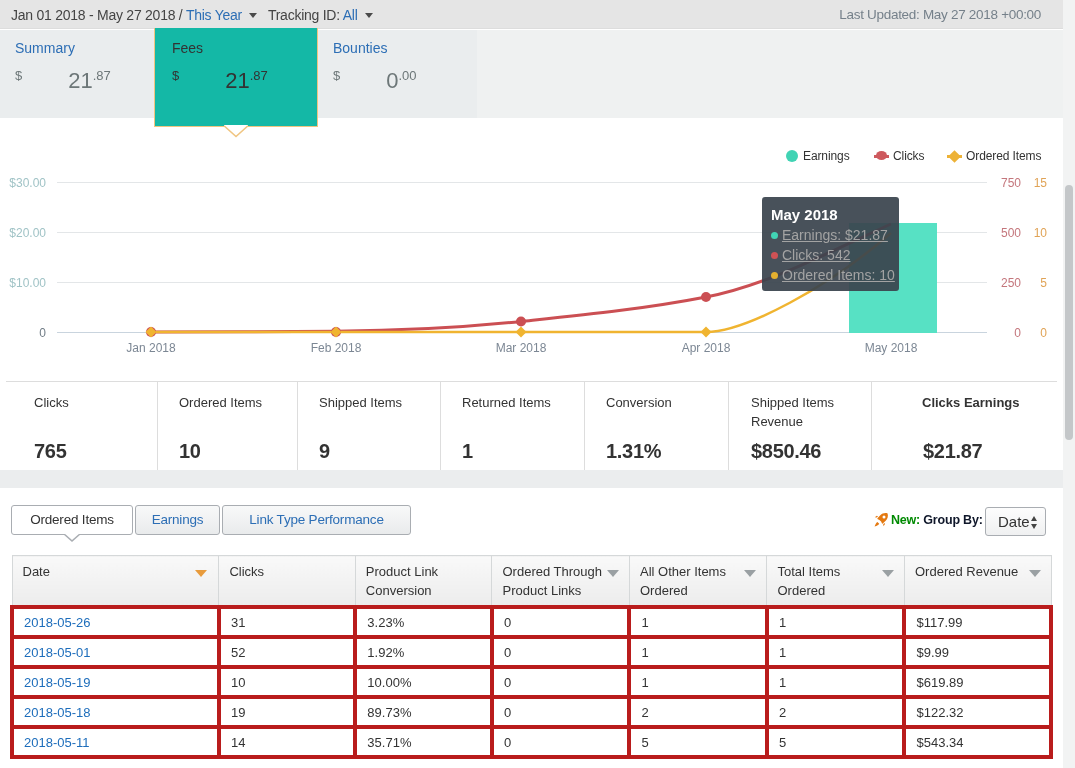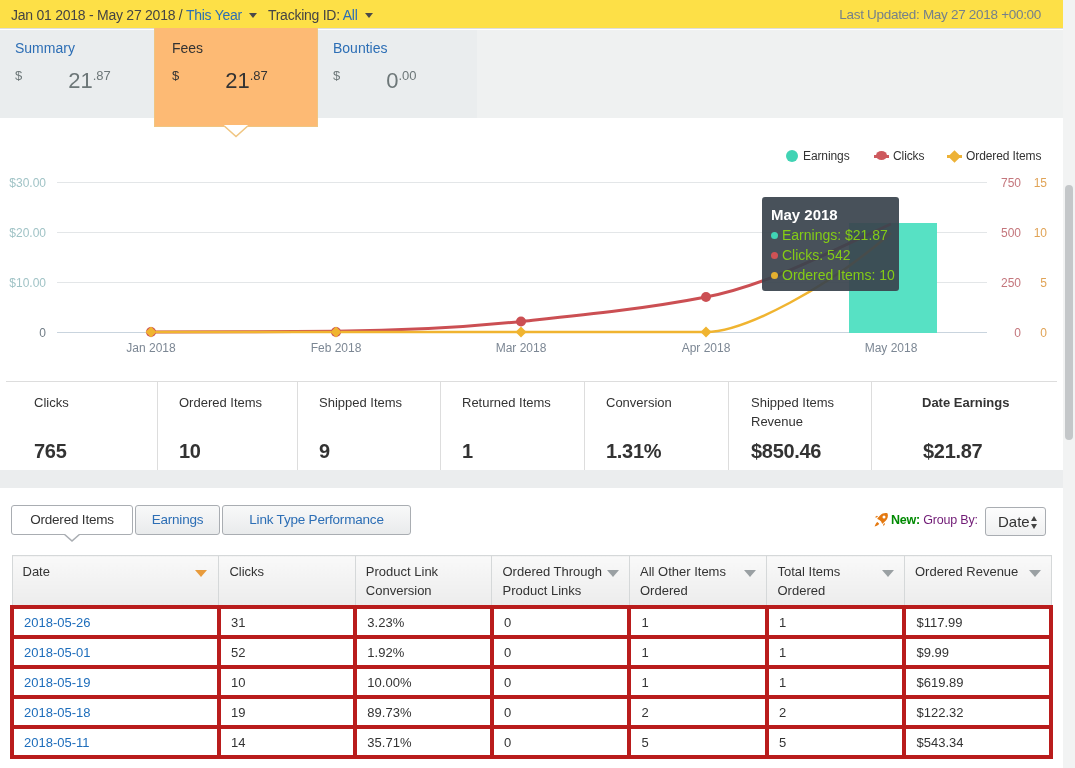--- a/index.html
+++ b/index.html
@@ -1,42 +1,42 @@
 <!DOCTYPE html>
 <html><head>
 <meta charset="utf-8">
 <style>
 * { margin:0; padding:0; box-sizing:border-box; }
 body { font-family:"Liberation Sans", sans-serif; }
 .page { position:relative; width:1075px; height:768px; background:#fff; overflow:hidden; }
 .abs { position:absolute; }
 
 
-.topbar { position:absolute; left:0; top:0; width:1063px; height:29px; background:#fde047; border-bottom:1px solid #ddd; font-size:14px; letter-spacing:-0.25px; color:#444; }
+.topbar { position:absolute; left:0; top:0; width:1063px; height:29px; background:#e5e5e5; border-bottom:1px solid #ddd; font-size:14px; letter-spacing:-0.25px; color:#444; }
 .topbar .left { position:absolute; left:11px; top:7px; }
 .topbar .right { position:absolute; right:22px; top:7px; color:#75808a; font-size:13.5px; letter-spacing:-0.3px; }
 .blue { color:#2c6eb5; }
 .caret { display:inline-block; width:0; height:0; border-left:4.5px solid transparent; border-right:4.5px solid transparent; border-top:5.5px solid #4a4a4a; vertical-align:middle; margin-left:7px; margin-bottom:2px; }
 
 
 .band { position:absolute; left:0; top:30px; width:1063px; height:88px; background:#ebedee; }
 .cardlabel { font-size:14px; }
 .valrow { margin-top:12px; color:#6d7778; }
 .valrow .cur { font-size:13px; vertical-align:8px; }
 .valrow .big { font-size:22px; letter-spacing:0px;margin-left:46px; }
 .valrow .dec { font-size:13px; vertical-align:8px; }
-.feescard { position:absolute; left:154px; top:28px; width:164px; height:99px; background:#fdba74; border:1px solid #f0c581; border-top:none; z-index:3; }
+.feescard { position:absolute; left:154px; top:28px; width:164px; height:99px; background:#14b8a6; border:1px solid #f0c581; border-top:none; z-index:3; }
 
 
 .legend { position:absolute; top:149px; height:16px; font-size:12px; letter-spacing:-0.1px; color:#333; } .legend span { white-space:nowrap; }
 
 
 .tooltip { position:absolute; left:762px; top:197px; width:137px; height:94px; background:rgba(58,68,78,0.93); border-radius:3px; color:#fff; z-index:5; }
 .tooltip .tt-title { font-size:15px; font-weight:bold; margin:9px 0 3px 9px; }
-.tooltip .tt-row { font-size:14px; color:#84cc16; margin:2px 0 0 9px; height:18px; line-height:18px; }
+.tooltip .tt-row { font-size:14px; color:#a3a3a3; margin:2px 0 0 9px; height:18px; line-height:18px;text-decoration:underline; }
 .tt-dot { display:inline-block; width:7px; height:7px; border-radius:50%; margin-right:4px; vertical-align:1px; }
 
 
 .stats { position:absolute; left:6px; top:381px; width:1051px; height:89px; border-top:1px solid #ddd; background:#fff; }
 .stats .cell { position:absolute; top:0; height:100%; border-left:1px solid #ddd; }
 .stats .cell.first { border-left:none; }
 .stats .lbl { font-size:13px; color:#333; margin-top:11px; line-height:19px; }
 .stats .val { position:absolute; top:58px; font-size:20px; letter-spacing:-0.3px; font-weight:bold; color:#333; }
 
 
@@ -192,39 +192,39 @@
       </div>
     <div class="cell" style="left:578px; width:144px;">
         <div class="lbl" style="margin-left:21px;">Conversion</div>
         <div class="val" style="left:21px;">1.31%</div>
       </div>
     <div class="cell" style="left:722px; width:143px;">
         <div class="lbl" style="margin-left:22px; width:100px;">Shipped Items Revenue</div>
         <div class="val" style="left:22px;">$850.46</div>
       </div>
     <div class="cell" style="left:865px; width:186px;">
-        <div class="lbl" style="margin-left:50px; font-weight:bold;">Date Earnings</div>
+        <div class="lbl" style="margin-left:50px; font-weight:bold;">Clicks Earnings</div>
         <div class="val" style="left:51px;">$21.87</div>
       </div>
   </div>
 
   <div class="gap"></div>
 
   <div class="btn-tab tab-active" style="left:11px; width:122px;">Ordered Items</div>
   <div class="tabptr-b"></div>
     <div class="tabptr-w"></div>
   <div class="btn-tab btn-grey" style="left:135px; width:85px;">Earnings</div>
   <div class="btn-tab btn-grey" style="left:222px; width:189px;">Link Type Performance</div>
 
   <svg class="abs" style="left:873px; top:512px;" width="16" height="17" viewBox="0 0 16 17">
       <path d="M14.6 1.4 C12.0 0.6 9.2 1.4 7.3 3.3 L4.9 5.7 C4.2 6.4 4.2 6.9 4.9 7.2 L6.4 7.9 8.1 9.6 8.8 11.1 C9.1 11.8 9.6 11.8 10.3 11.1 L12.7 8.7 C14.6 6.8 15.4 4.0 14.6 1.4 Z M4.4 9.9 C3.6 10.2 2.3 12.1 1.6 14.5 C4.0 13.8 5.9 12.5 6.2 11.7 Z M10.2 12.2 L10.5 14.2 12.0 12.1 11.4 11.0 Z M3.8 5.6 L1.8 5.3 3.9 3.8 5.0 4.4 Z" fill="#e47911"></path>
       <circle cx="11" cy="5" r="1.5" fill="#fff"></circle>
     </svg>
   <div class="newarea" style="left:891px; width:94px; white-space:nowrap; font-size:12.5px; letter-spacing:-0.2px;">
-    <span style="color:#008a02; font-weight:bold;">New:</span><span style="color:#701a75; font-weight:normal;text-align:right;"> Group By:</span>
+    <span style="color:#008a02; font-weight:bold;">New:</span><span style="color:#0f172a; font-weight:bold;text-align:right;"> Group By:</span>
   </div>
   <div class="groupsel">Date
     <span style="position:absolute; right:8px; top:8px; width:0; height:0; border-left:3.5px solid transparent; border-right:3.5px solid transparent; border-bottom:5px solid #444;"></span>
     <span style="position:absolute; right:8px; top:16px; width:0; height:0; border-left:3.5px solid transparent; border-right:3.5px solid transparent; border-top:5px solid #444;"></span>
   </div>
 
   <table class="dtable" cellspacing="0">
     <tbody>
         <tr>
       <th style="width:208px;">Date<span class="sort down" style="right:11px; top:14px;"></span></th>

